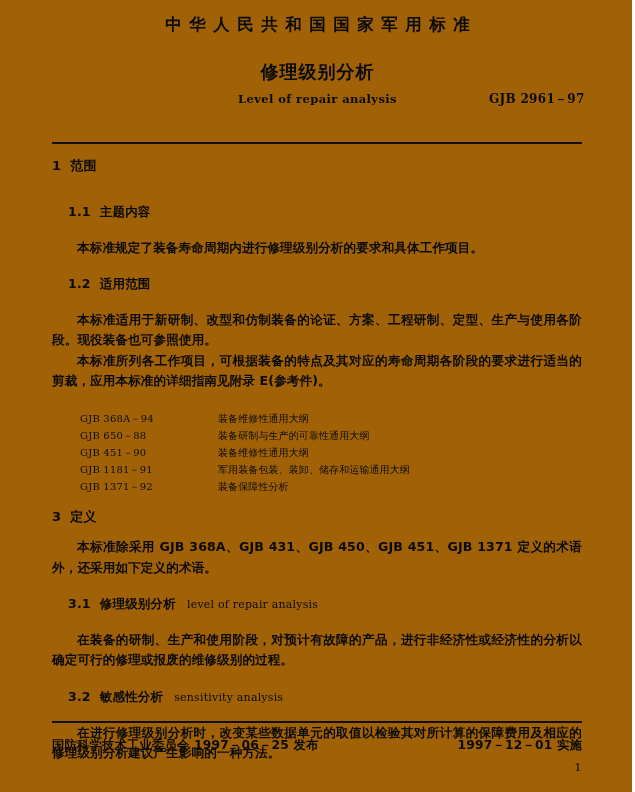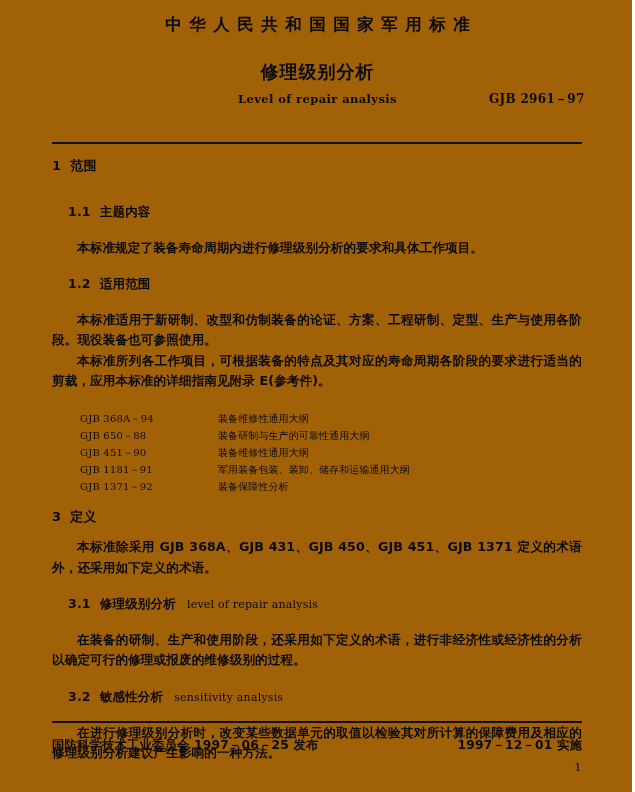--- a/index.html
+++ b/index.html
@@ -249,21 +249,21 @@
     <div class="sec-h1">
       <span class="num">3</span><span>定义</span>
     </div>
     <div class="gap-sm"></div>
 
     <p class="para">本标准除采用 GJB 368A、GJB 431、GJB 450、GJB 451、GJB 1371 定义的术语外，还采用如下定义的术语。</p>
 
     <div class="sec-h2">
       <span class="num">3.1</span><span>修理级别分析</span><span class="en">level of repair analysis</span>
     </div>
-    <p class="para">在装备的研制、生产和使用阶段，还采用如下定义的术语，进行非经济性或经济性的分析以确定可行的修理或报废的维修级别的过程。</p>
+    <p class="para">在装备的研制、生产和使用阶段，对预计有故障的产品，进行非经济性或经济性的分析以确定可行的修理或报废的维修级别的过程。</p>
 
     <div class="sec-h2">
       <span class="num">3.2</span><span>敏感性分析</span><span class="en">sensitivity analysis</span>
     </div>
     <p class="para">在进行修理级别分析时，改变某些数据单元的取值以检验其对所计算的保障费用及相应的修理级别分析建议产生影响的一种方法。</p>
 
   </div>
 
   <div class="rule-bottom"></div>
 

